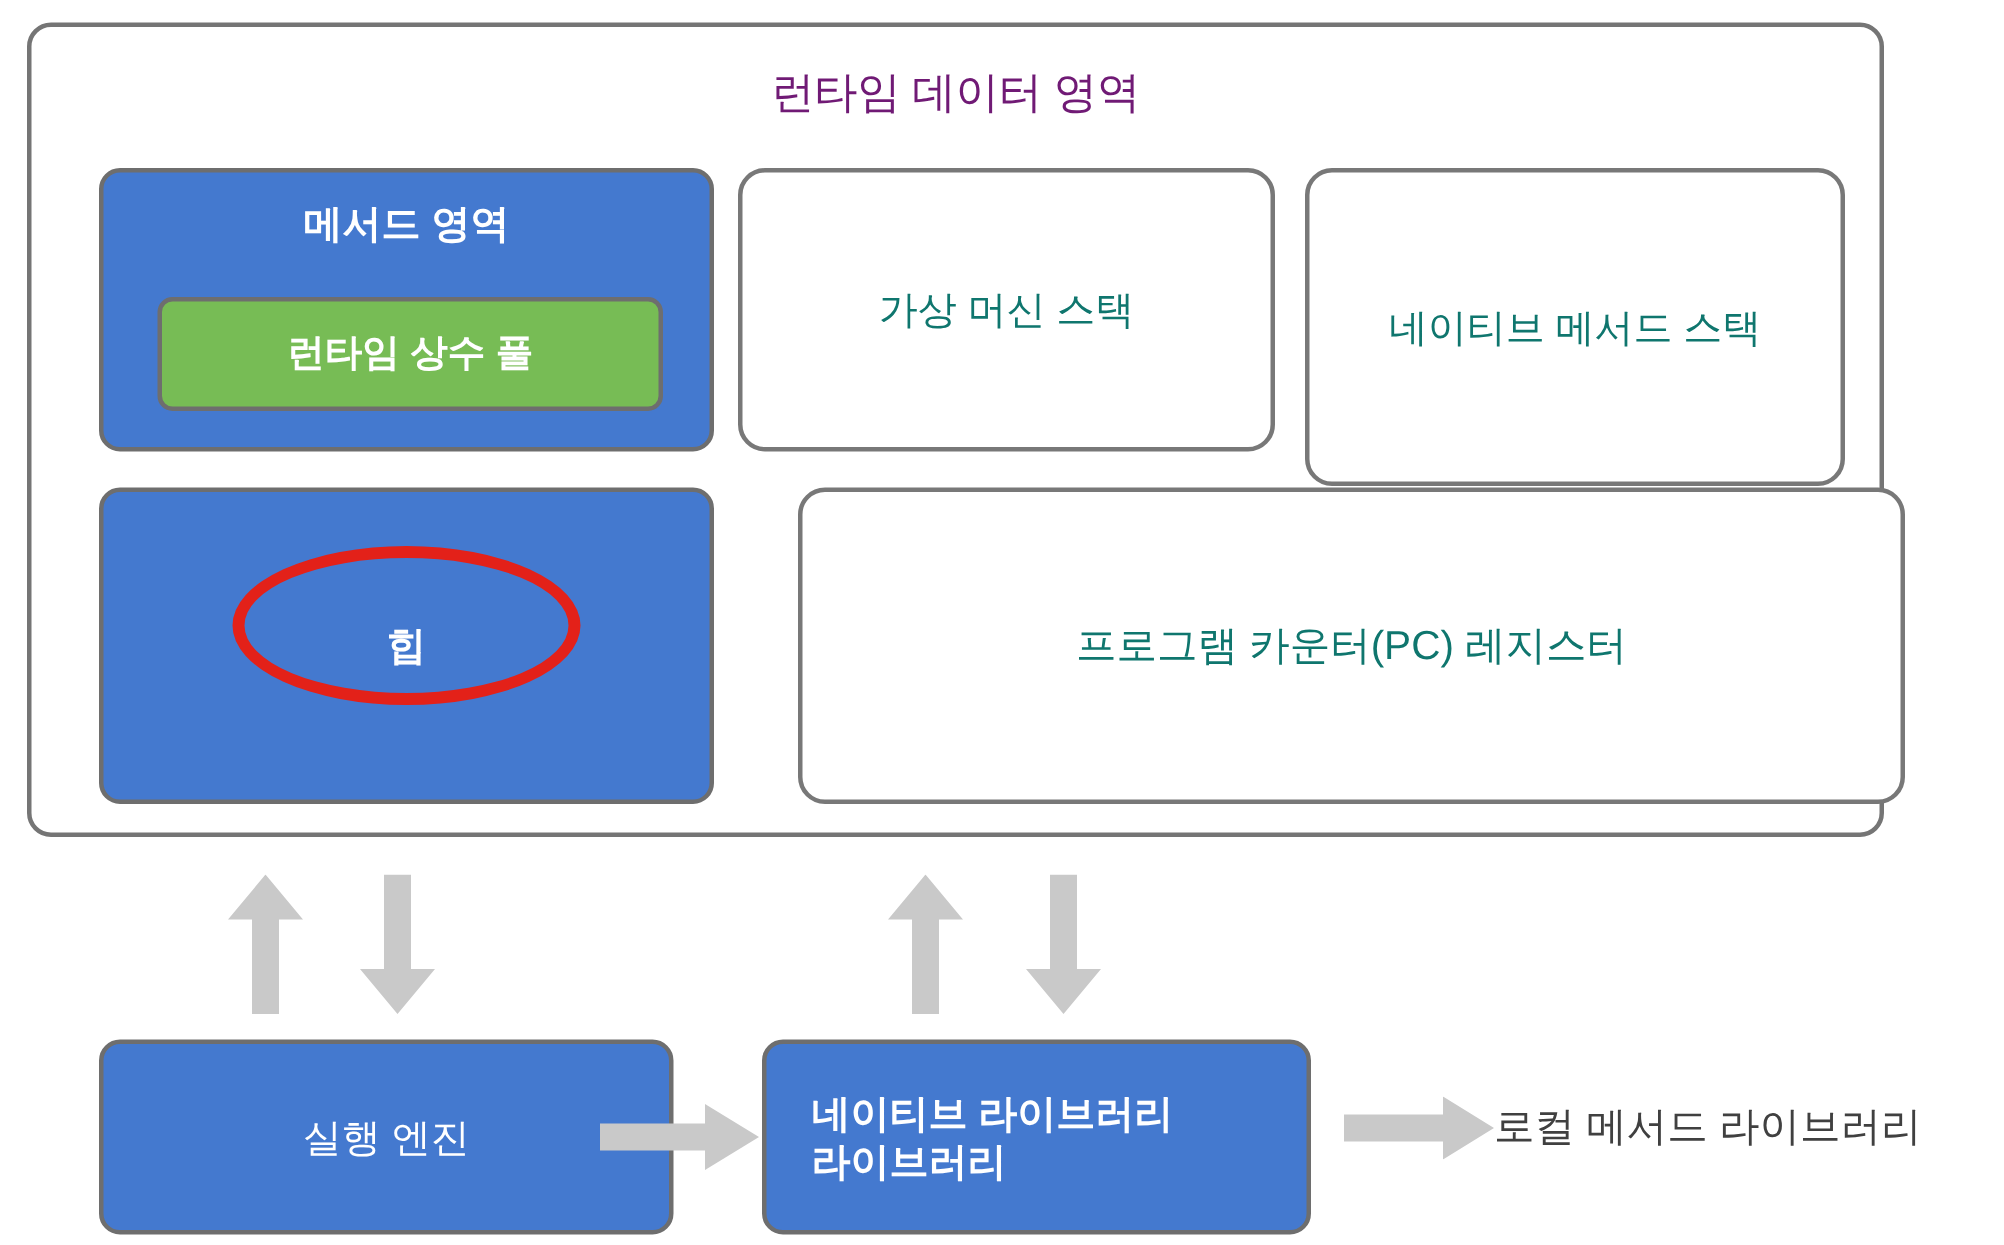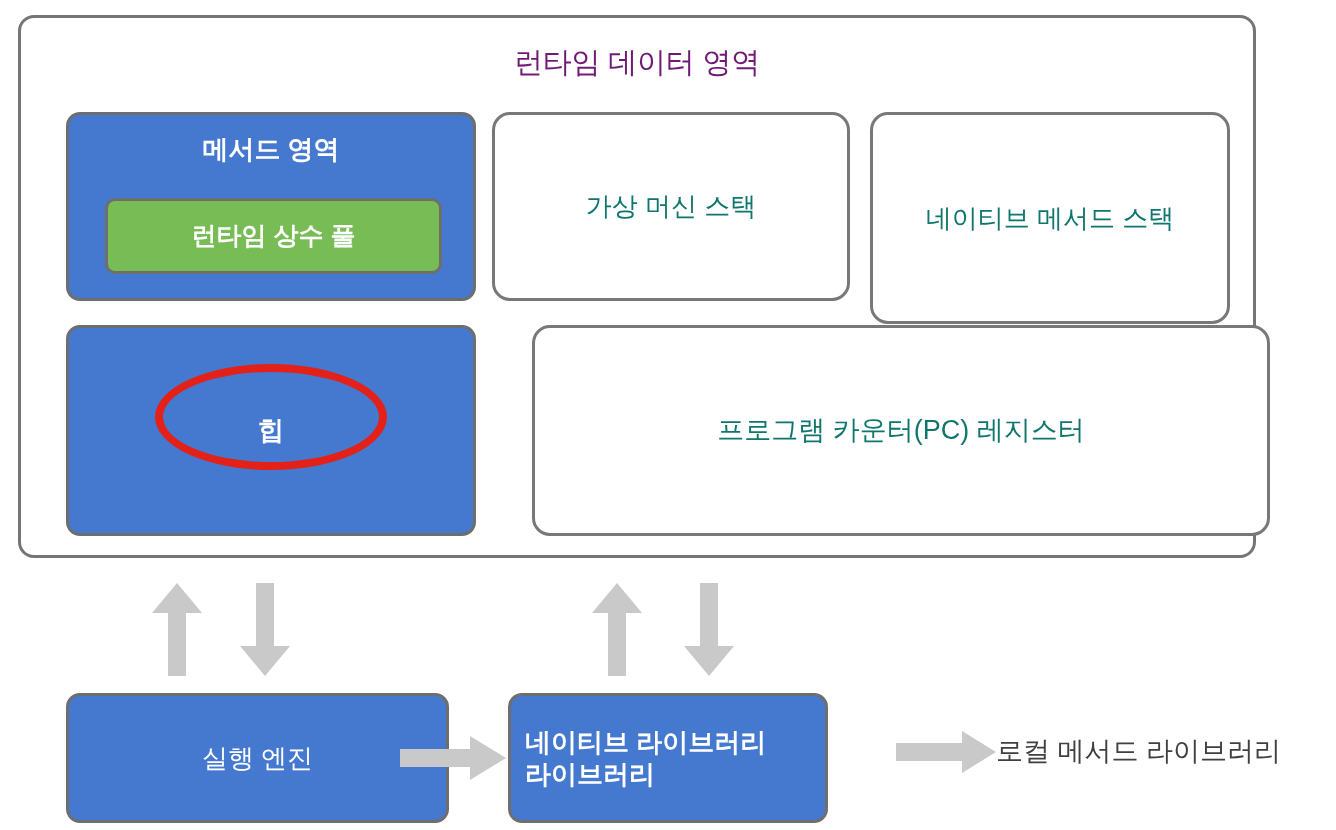--- a/index.html
+++ b/index.html
@@ -107,23 +107,23 @@
     z-index: 2;
     pointer-events: none;
   }
 
   
   #execution-engine {
     left: 66px; top: 693px; width: 383px; height: 130px;
     font-size: 26px; font-weight: 400;
   }
   #native-interface {
-    left: 508px; top: 693px; width: 320px; height: 130px;
+    left: 508px; top: 693px; width: 366px; height: 130px;
     font-size: 26px; font-weight: 700;
-    flex-direction: column; padding: 0 14px; box-sizing: border-box;
+    flex-direction: column; padding: 0 30px; box-sizing: border-box;
   }
   #native-interface .line { display: block; width: 100%; text-align: left; }
 
   #local-method-library {
     position: absolute;
     left: 996px; top: 728px; width: 330px; height: 46px;
     font-size: 27px; color: #404040;
     display: flex; align-items: center; justify-content: flex-start;
     white-space: nowrap;
   }

